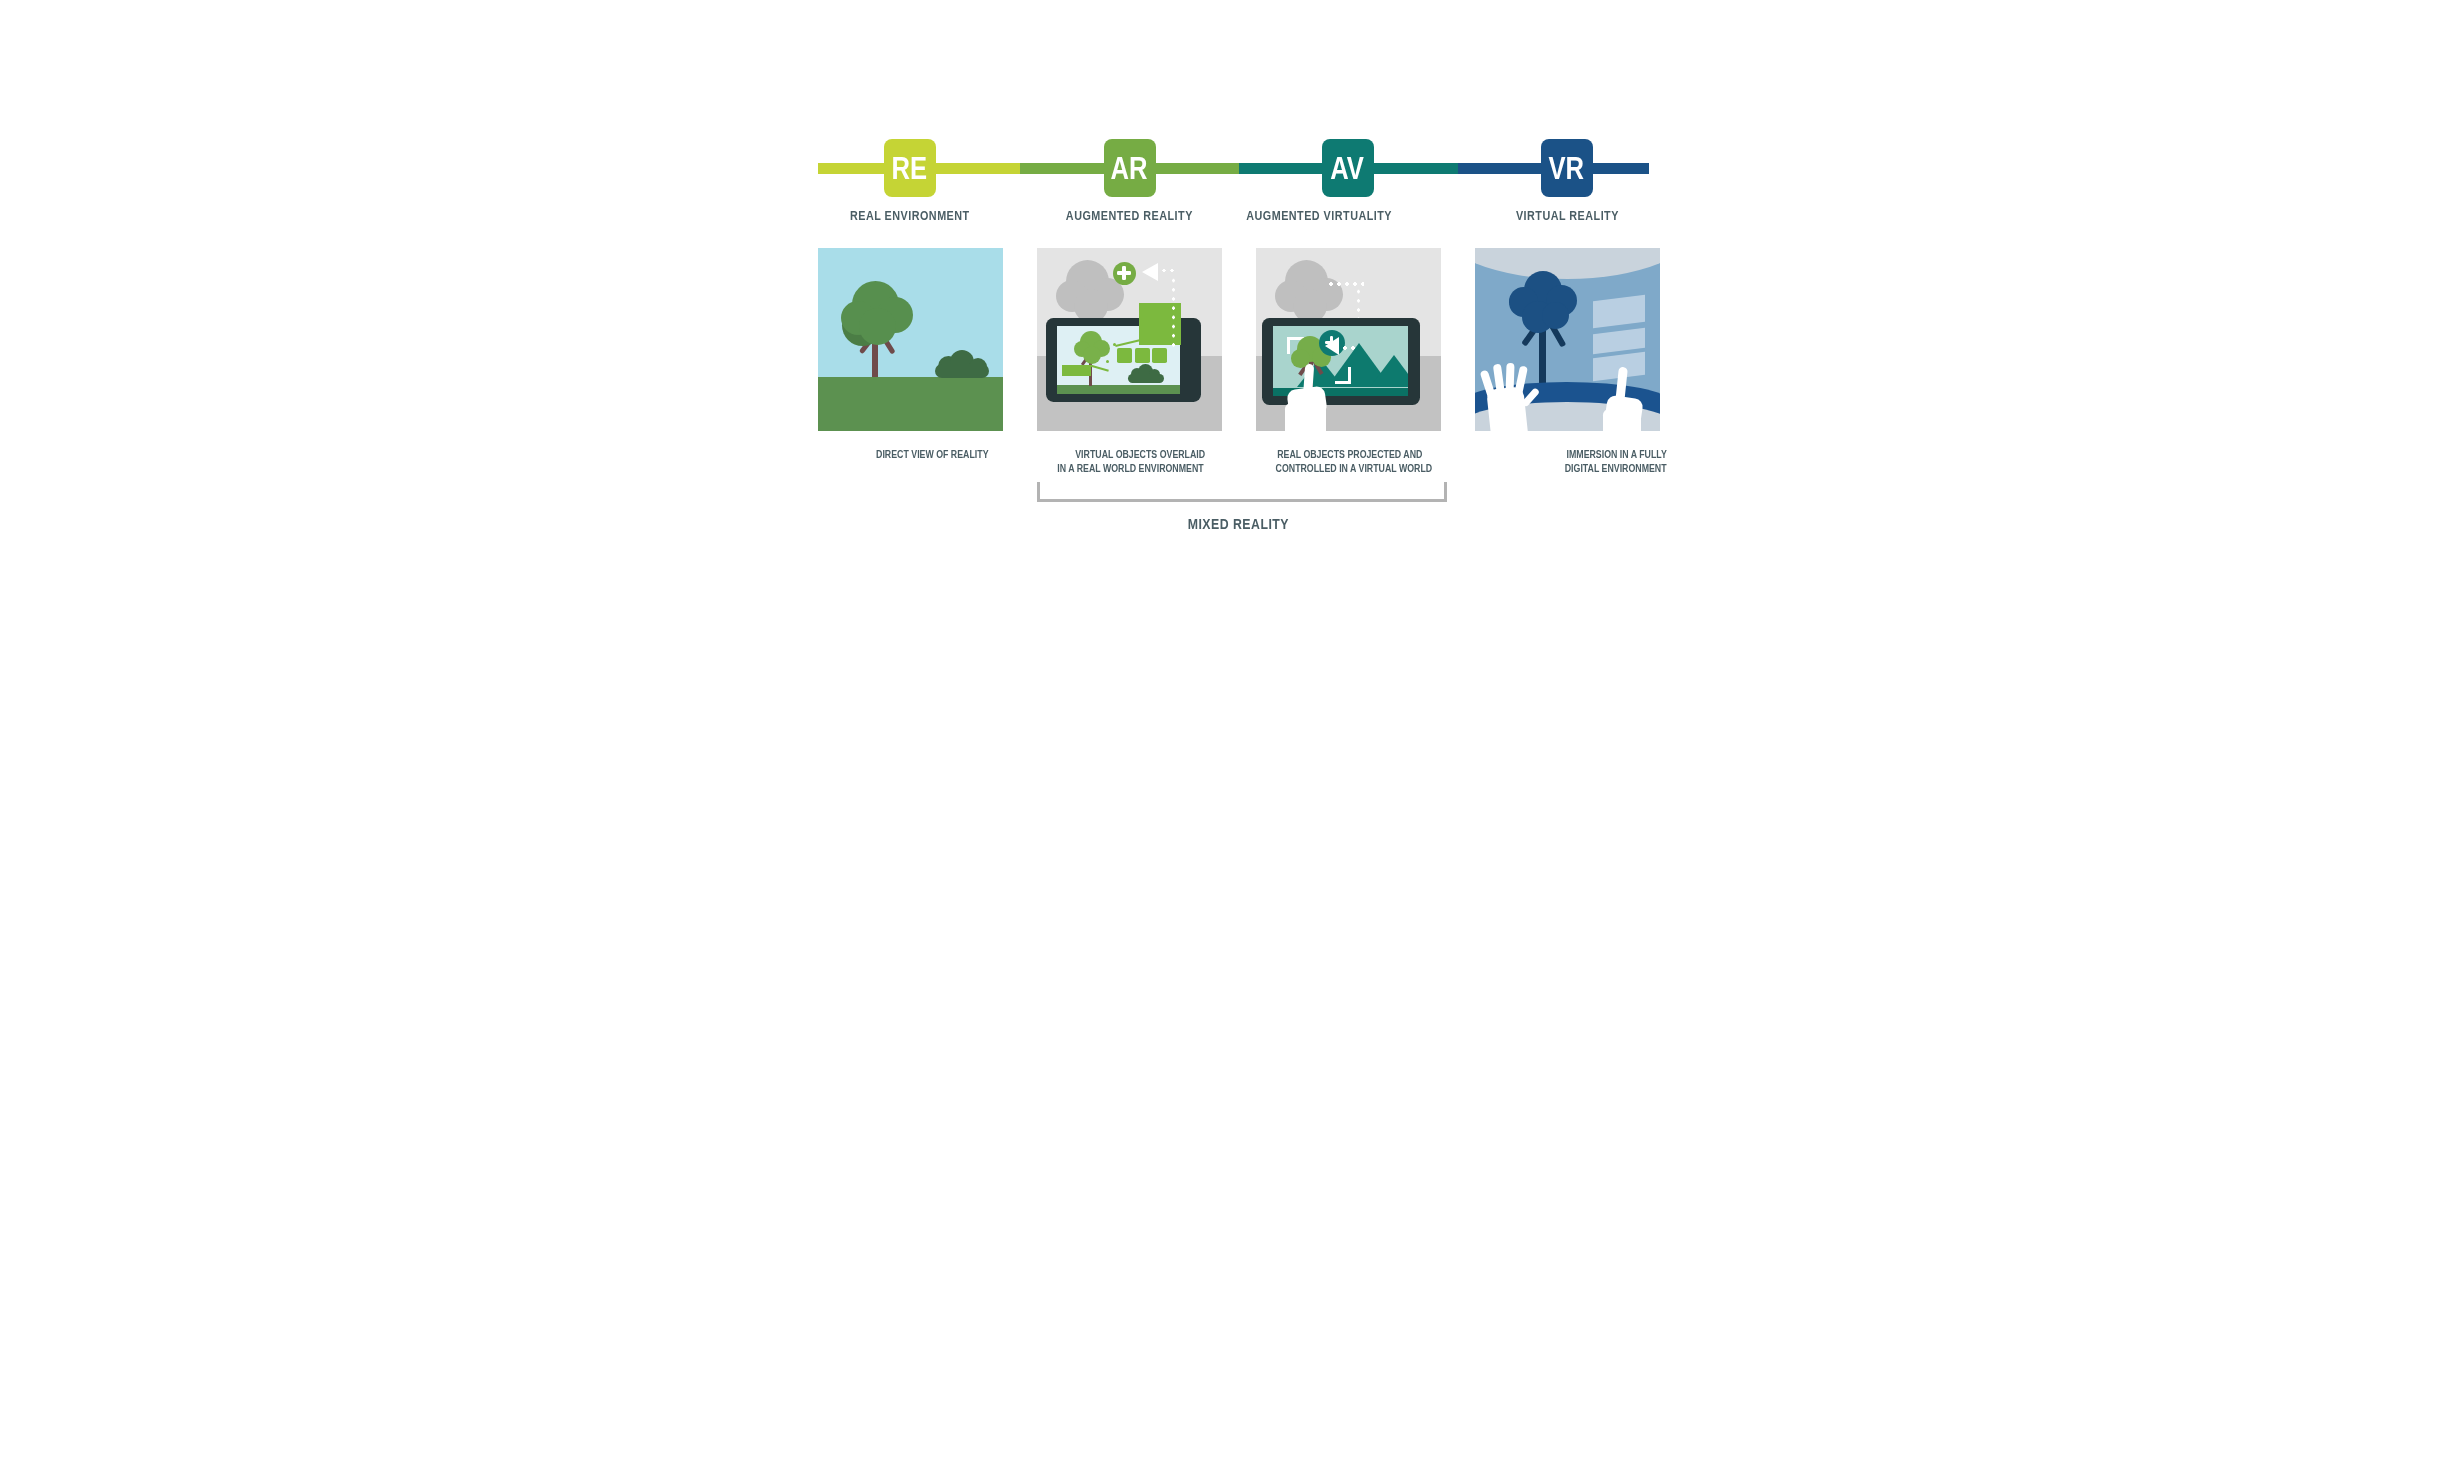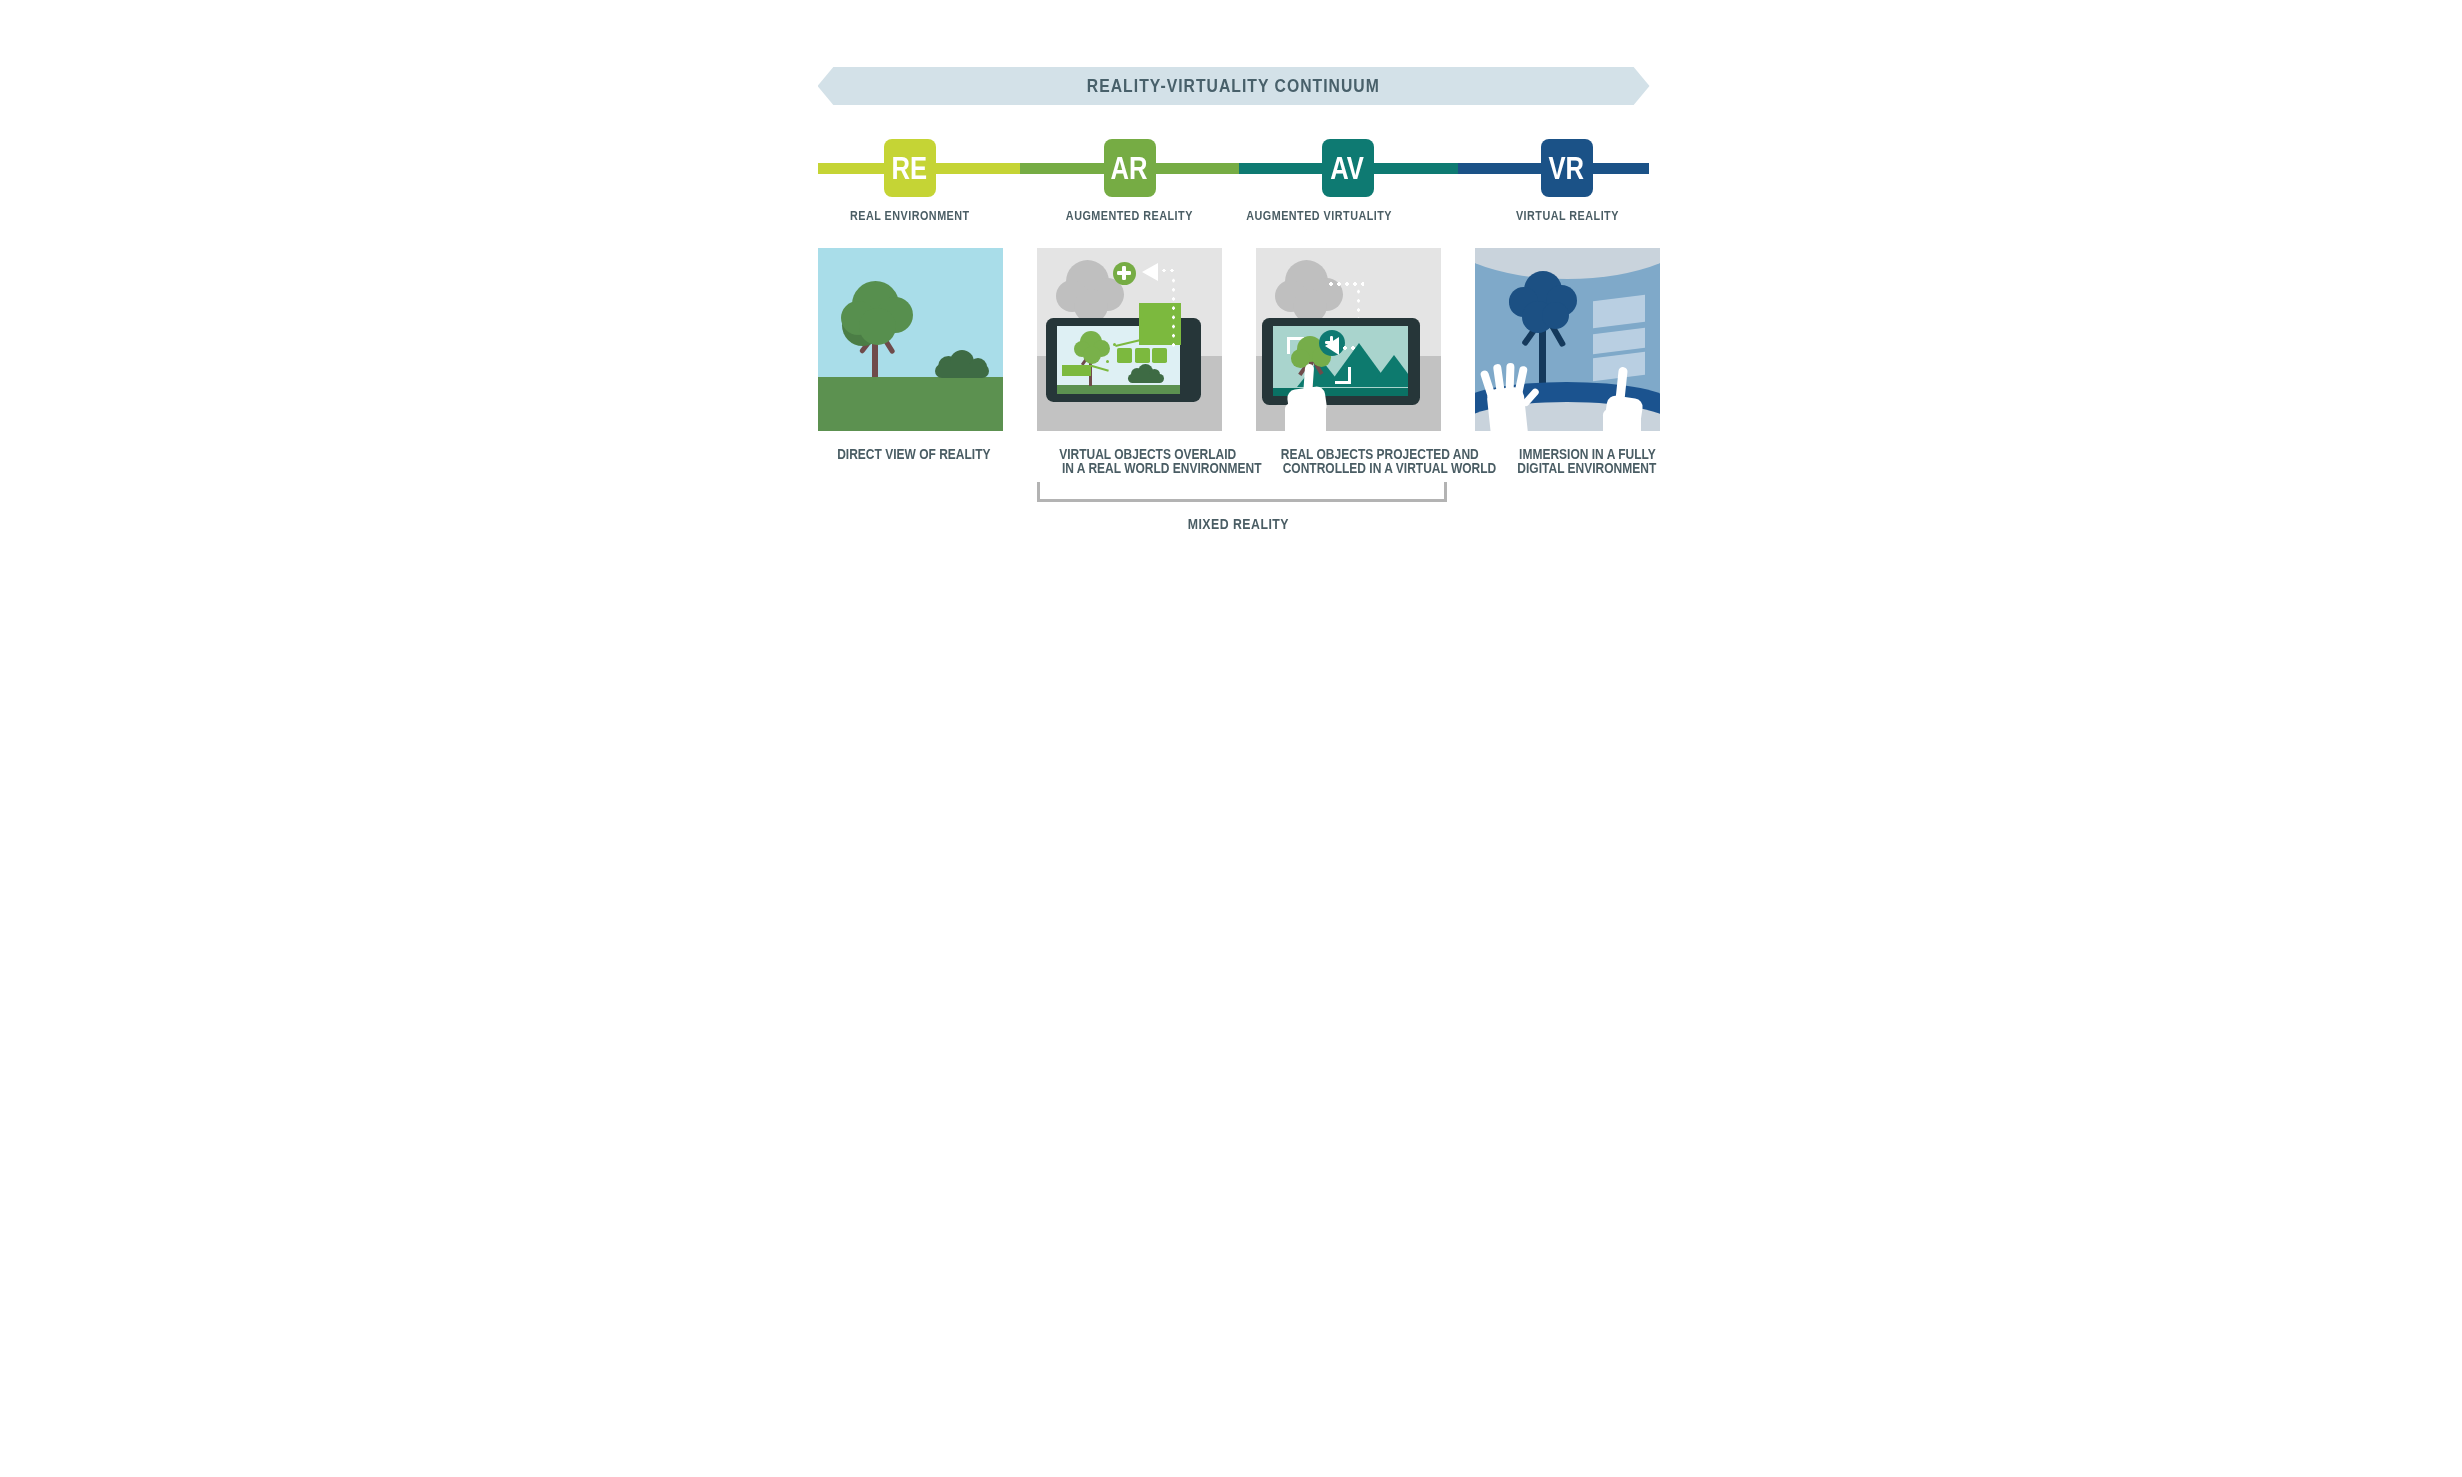--- a/index.html
+++ b/index.html
@@ -14,21 +14,21 @@
   .banner-title{font-size:18.5px;font-weight:bold;color:#48606a;letter-spacing:1.2px;}
 
   
   .seg{top:163px;height:10.5px;}
   .badge{top:139px;width:52px;height:58px;border-radius:8px;display:flex;align-items:center;justify-content:center;}
   .badge span{font-size:32px;font-weight:bold;color:#fff;}
   .stage-label{top:208px;width:185px;text-align:center;font-size:13.5px;font-weight:bold;color:#4a5d64;letter-spacing:0.6px;}
 
   
   .panel{top:248px;width:185px;height:183px;overflow:hidden;}
-  .caption{top:447px;width:185px;text-align:center;font-size:15px;font-weight:bold;color:#4a5d64;line-height:14px;}
+  .caption{top:447px;width:185px;text-align:right;font-size:11px;font-weight:bold;color:#4a5d64;line-height:14px;}
 
   
   .circ{border-radius:50%;}
   .bar-h{position:absolute;background:#fff;width:13.5px;height:3.7px;left:4.9px;top:9.9px;border-radius:1.2px;}
   .bar-v{position:absolute;background:#fff;width:3.7px;height:13.5px;left:9.9px;top:4.9px;border-radius:1.2px;}
   .dots-h{background-image:radial-gradient(circle,#fff 1.6px,rgba(255,255,255,0) 1.8px);background-size:8px 5.5px;}
   .dots-v{background-image:radial-gradient(circle,#fff 1.6px,rgba(255,255,255,0) 1.8px);background-size:5.5px 9.2px;}
   .tri-left{width:0;height:0;border-top:9.9px solid transparent;border-bottom:9.9px solid transparent;border-right:16px solid #fff;}
 
   
@@ -55,23 +55,20 @@
 
   
   .bracket{left:298px;top:482px;width:404px;height:16.6px;border-left:3.1px solid;border-right:3.1px solid;border-bottom:3.7px solid;}
   .mixed-label{left:298px;top:515px;width:404px;text-align:center;font-size:15.4px;font-weight:bold;color:#4a5d64;letter-spacing:0.6px;}
 </style>
 </head>
 <body>
 
 <div class="stage">
 
-  <div class="abs banner" style="background-color: rgb(211, 225, 232);">
-    <span class="cond85 banner-title">REALITY-VIRTUALITY CONTINUUM</span>
-  </div>
 
   <div class="abs seg" style="left: 79px; width: 202px; background-color: rgb(197, 212, 53);"></div>
   <div class="abs seg" style="left: 281px; width: 219px; background-color: rgb(118, 172, 68);"></div>
   <div class="abs seg" style="left: 500px; width: 219px; background-color: rgb(14, 122, 114);"></div>
   <div class="abs seg" style="left: 719px; width: 191px; background-color: rgb(27, 82, 135);"></div>
 
   <div class="abs badge" style="left: 145px; background-color: rgb(197, 212, 53);">
       <span class="cond">RE</span>
     </div>
   <div class="abs badge" style="left: 365px; background-color: rgb(118, 172, 68);">

